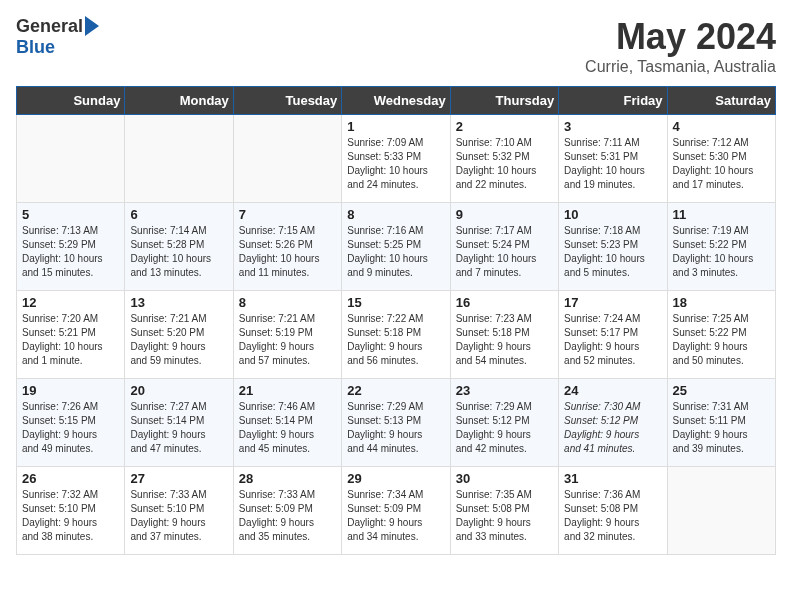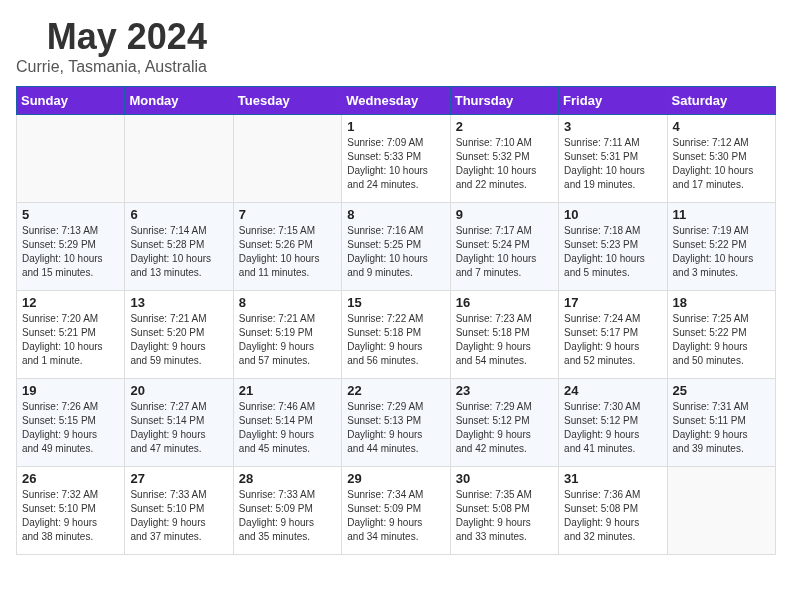--- a/index.html
+++ b/index.html
@@ -21,26 +21,26 @@
     }
     .title-block { text-align: right; }
     .title-block h1 { font-size: 36px; font-weight: bold; color: #333; }
     .title-block h2 { font-size: 16px; font-weight: normal; color: #555; }
     .calendar {
       width: 100%;
       border-collapse: collapse;
       border: 1px solid #ccc;
     }
     .calendar th {
-      background: #6d28d9;
+      background: #404040;
       color: #fff;
       font-size: 13px;
       font-weight: bold;
       padding: 6px 4px;
-      text-align: left;
+      text-align: right;
       border: 1px solid #1a5fa8;
     }
     .calendar td {
       width: 108px;
       vertical-align: top;
       border: 1px solid #ddd;
       padding: 4px 5px;
       font-size: 10.5px;
       color: #333;
       height: 88px;
@@ -79,20 +79,29 @@
       border-left: 14px solid #1a5fa8;
       margin-left: 2px;
       margin-top: -2px;
     }
   </style>
 </head>
 <body>
 
 <div class="page">
   <div class="header">
+    <div class="logo-wrapper">
+      <div class="logo-row">
+        <span class="gen-text">General</span>
+        <div class="triangle"></div>
+      </div>
+      <div>
+        <span class="blue-text">Blue</span>
+      </div>
+    </div>
     <div class="title-block">
       <h1>May 2024</h1>
       <h2>Currie, Tasmania, Australia</h2>
     </div>
   </div>
 
   <table class="calendar">
     <thead>
       <tr>
         <th>Sunday</th>
@@ -271,21 +280,21 @@
           </td>
           <td>
             <div class="day-num">23</div>
             <div class="day-detail" style="white-space: pre-line;">Sunrise: 7:29 AM
 Sunset: 5:12 PM
 Daylight: 9 hours
 and 42 minutes.</div>
           </td>
           <td>
             <div class="day-num">24</div>
-            <div class="day-detail" style="white-space: pre-line;">Sunrise: 7:30 AM
+            <div class="day-detail" style="white-space: pre-line; font-style: italic;">Sunrise: 7:30 AM
 Sunset: 5:12 PM
 Daylight: 9 hours
 and 41 minutes.</div>
           </td>
           <td>
             <div class="day-num">25</div>
             <div class="day-detail" style="white-space: pre-line;">Sunrise: 7:31 AM
 Sunset: 5:11 PM
 Daylight: 9 hours
 and 39 minutes.</div>

